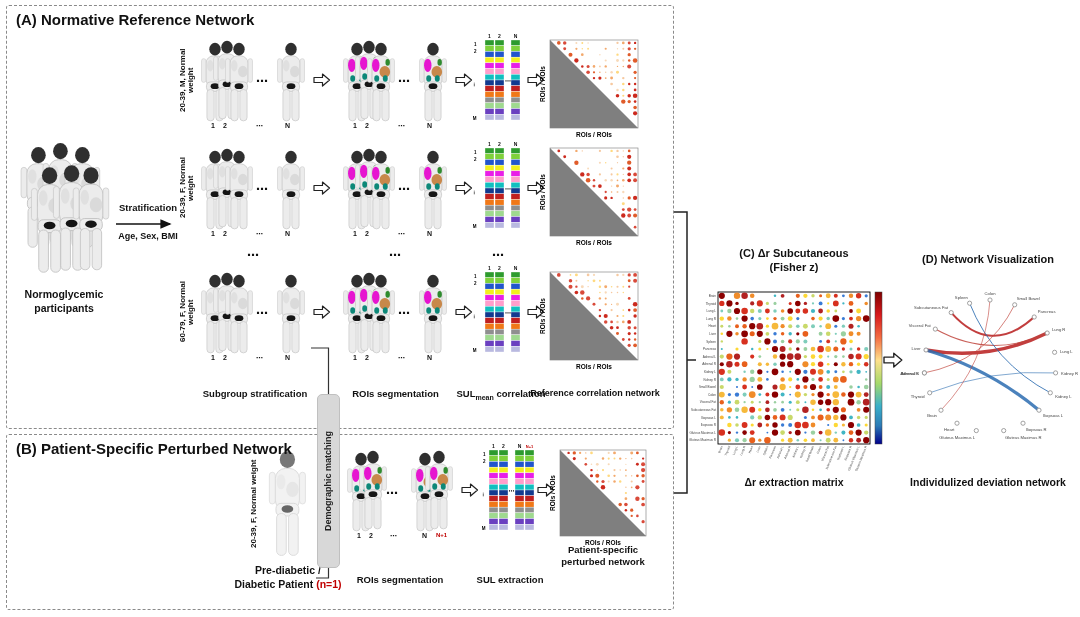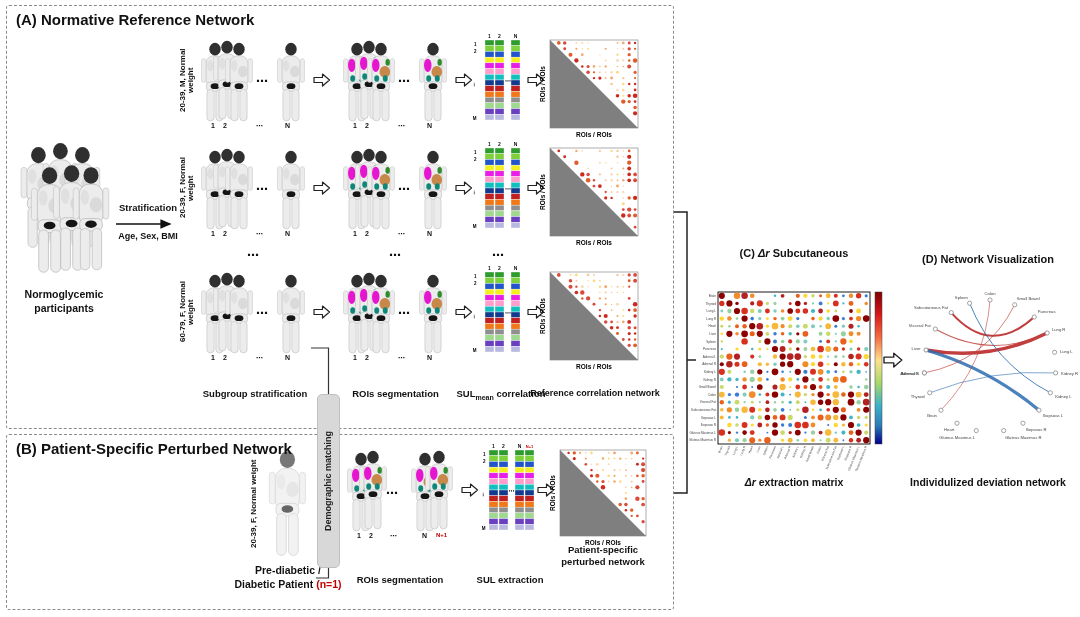--- a/index.html
+++ b/index.html
@@ -8,21 +8,21 @@
   .panel{position:absolute;border:1.6px dashed #8a8a8a;border-radius:3px}
   .ptitle{position:absolute;font-weight:bold;font-size:15px;white-space:nowrap}
   .lbl{position:absolute;font-weight:bold;text-align:center;font-size:9.5px;line-height:1.3}
   .big{font-size:10.5px}
   .vlab{position:absolute;writing-mode:vertical-rl;transform:rotate(180deg);font-weight:bold;font-size:8px;display:flex;align-items:center;justify-content:center;text-align:center;line-height:1}
   .numrow{position:absolute;height:9px}
   .numrow span{position:absolute;top:0;font-size:7px;font-weight:bold;white-space:nowrap}
   .numrow span.red{font-size:6px}
   .dots{position:absolute;font-weight:bold;font-size:12px;text-align:center;width:16px}
   .red{color:#c00000}
-  .it{font-style:italic}
+  .it{}
   svg.layer{position:absolute;left:0;top:0}
   .matchbox{position:absolute;background:#d8d8d8;border:1px solid #c0c0c0;border-radius:5px;font-size:9px;color:#222}
   sub{font-size:7px}
 </style>
 </head>
 <body>
 
 <div class="panel" style="left:6px;top:5px;width:668px;height:424px"></div>
 <div class="panel" style="left:6px;top:434px;width:668px;height:176px"></div>
 
@@ -1191,17 +1191,18 @@
 
 <div class="lbl" style="left:340px;top:574px;width:120px">ROIs segmentation</div>
 <div class="lbl" style="left:455px;top:574px;width:110px">SUL extraction</div>
 <div class="lbl" style="left:543px;top:544px;width:120px">
   <div>Patient-specific</div>
   <div>perturbed network</div>
 </div>
 
 <div class="lbl" style="left:694px;top:246px;width:200px;font-size:11px">
   <div><span>(C) </span><span class="it">Δr</span><span> Subcutaneous</span></div>
+  <div>(Fisher z)</div>
 </div>
 <div class="lbl big" style="left:694px;top:476px;width:200px"><span class="it">Δr</span><span> extraction matrix</span></div>
 
 <div class="lbl" style="left:888px;top:252px;width:200px;font-size:11px">(D) Network Visualization</div>
 <div class="lbl big" style="left:888px;top:476px;width:200px">Individulized deviation network</div>
 
 </body></html>

